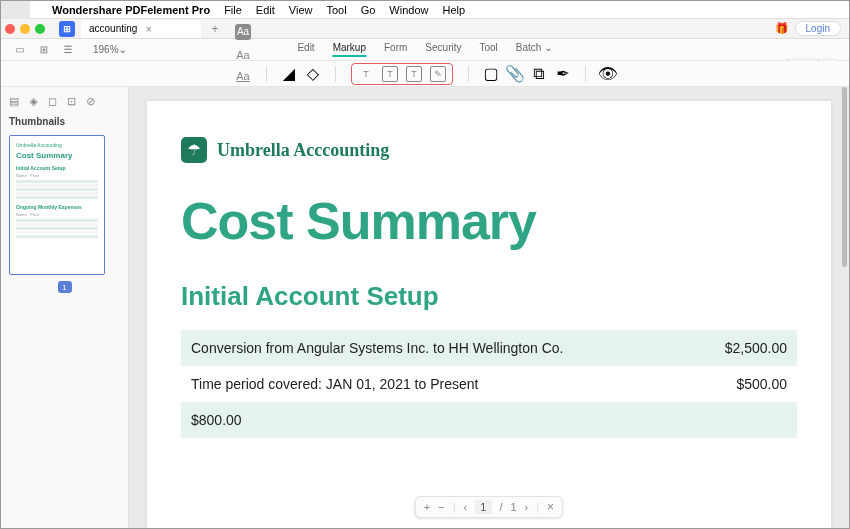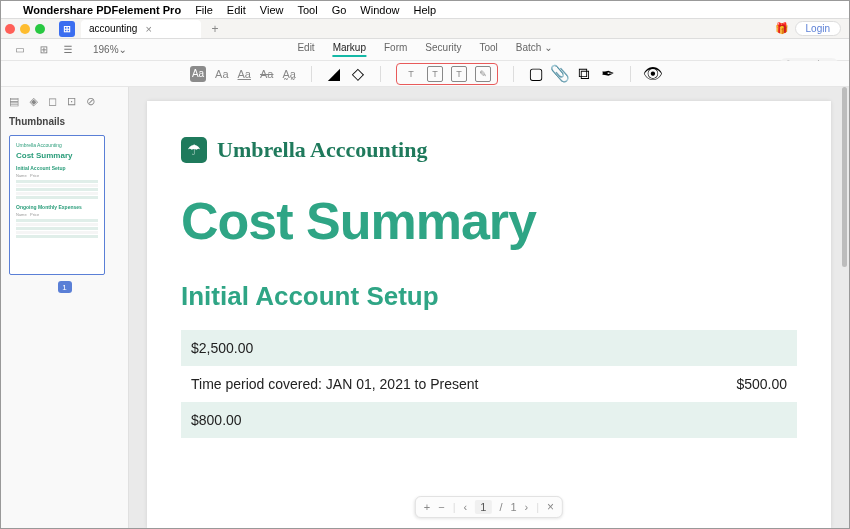--- a/index.html
+++ b/index.html
@@ -1,17 +1,17 @@
 <!DOCTYPE html>
 <html><head>
 <meta charset="utf-8">
 <style>
 * { box-sizing: border-box; margin: 0; padding: 0; font-family: -apple-system, Arial, sans-serif; }
 body { background: #e8e8e8; width: 850px; height: 529px; overflow: hidden; border: 1px solid #999; }
-.menubar { height: 18px; background: #fff; display: flex; align-items: center; padding: 0 8px; font-size: 11px; gap: 14px; border-bottom: 1px solid #ddd; }
+.menubar { height: 18px; background: #fff; display: flex; align-items: center; padding: 0 8px; font-size: 11px; gap: 14px; border-bottom: 1px solid #ddd; margin-left: 29px; }
 .menubar .apple { font-size: 12px; }
 .menubar .appname { font-weight: 600; }
 .menubar .item { cursor: default; }
 .tabbar { height: 20px; background: #f5f4f2; display: flex; align-items: center; padding: 0 4px; gap: 6px; border-bottom: 1px solid #ddd; position: relative; }
 .traffic { display: flex; gap: 5px; margin-right: 8px; }
 .dot { width: 10px; height: 10px; border-radius: 50%; }
 .red { background: #ff5f57; } .yellow { background: #febc2e; } .green { background: #28c840; }
 .wicon { width: 16px; height: 16px; background: #3b6ef0; border-radius: 3px; display: flex; align-items: center; justify-content: center; color: #fff; font-size: 9px; font-weight: bold; }
 .tab { height: 18px; background: #fff; border-radius: 4px 4px 0 0; padding: 0 8px; display: flex; align-items: center; font-size: 10px; gap: 8px; min-width: 120px; }
 .tab .x { color: #888; font-size: 11px; }
@@ -19,21 +19,21 @@
 .login { position: absolute; right: 8px; top: 2px; font-size: 10px; color: #5a7fd6; border: 1px solid #ddd; border-radius: 9px; padding: 1px 10px; background: #fff; }
 .gift { position: absolute; right: 60px; top: 3px; font-size: 11px; }
 .toolbar { height: 22px; background: #fbfbfb; display: flex; align-items: center; padding: 0 12px; gap: 10px; font-size: 10px; border-bottom: 1px solid #e6e6e6; color: #666; position: relative; }
 .toolbar .ticon { width: 14px; height: 14px; display: flex; align-items: center; justify-content: center; color: #777; }
 .zoom { display: flex; align-items: center; margin-left: 8px; }
 .mtabs { position: absolute; left: 50%; transform: translateX(-50%); display: flex; gap: 18px; font-size: 10px; }
 .mtabs .sel { color: #222; font-weight: 400; border-bottom: 2px solid #14b8a6; padding-bottom: 2px; }
 .mtabs .itm { padding-bottom: 2px; }
 .search { position: absolute; right: 10px; top: 19px; width: 60px; height: 15px; background: #f2f2f2; border-radius: 8px; font-size: 9px; color: #aaa; padding: 1px 6px; }
 .toolrow { height: 26px; background: #fbfbfb; display: flex; align-items: center; justify-content: center; gap: 10px; border-bottom: 1px solid #e6e6e6; position: relative; }
-.aabox { display: flex; gap: 9px; align-items: center; }
+.aabox { display: flex; gap: 9px; align-items: center; flex-direction: column; }
 .aa { font-size: 11px; color: #888; }
 .aa.solid { background: #8b8b8b; color: #fff; width: 16px; height: 16px; border-radius: 3px; display: flex; align-items: center; justify-content: center; font-size: 10px; }
 .sep { width: 1px; height: 16px; background: #ddd; margin: 0 5px; }
 .hl { width: 14px; height: 14px; display: flex; align-items: center; justify-content: center; }
 .redbox { border: 1.5px solid #e85a5a; border-radius: 4px; padding: 2px 6px; display: flex; gap: 8px; align-items: center; }
 .tico { width: 16px; height: 16px; border: 1px solid #888; border-radius: 2px; display: flex; align-items: center; justify-content: center; font-size: 9px; color: #888; }
 .panels { display: flex; height: calc(100% - 86px); }
 .side { width: 128px; background: #f9f9f9; border-right: 1px solid #e0e0e0; padding: 8px; }
 .sideicons { display: flex; gap: 10px; margin-bottom: 8px; font-size: 11px; color: #888; }
 .sidelabel { font-size: 10px; font-weight: 600; color: #444; margin-bottom: 8px; }
@@ -41,21 +41,21 @@
 .thumb .tlogo { color: #2a9d7a; font-size: 5px; margin-bottom: 3px; }
 .thumb .ttitle { color: #2a9d7a; font-size: 8px; font-weight: 600; margin-bottom: 5px; }
 .thumb .tsec { color: #2a9d7a; font-size: 5px; font-weight: 600; margin-top: 5px; margin-bottom: 2px; }
 .thumb .trow { height: 3px; background: #e0eee9; margin-bottom: 1px; }
 .thumb .trow2 { height: 3px; background: #f5f5f5; margin-bottom: 1px; }
 .pgnum { width: 14px; height: 12px; background: #5a7fd6; color: #fff; border-radius: 3px; font-size: 8px; display: flex; align-items: center; justify-content: center; margin: 6px auto 0; }
 .canvas { flex: 1; background: #eaeaea; padding: 14px 18px 0 18px; overflow: hidden; position: relative; }
 .page { background: #fff; width: 100%; height: 100%; padding: 36px 34px 0 34px; position: relative; box-shadow: 0 0 4px rgba(0,0,0,.1); }
 .logo { display: flex; align-items: center; gap: 10px; margin-bottom: 28px; }
 .logomark { width: 26px; height: 26px; background: #1f7a5c; border-radius: 5px; display: flex; align-items: center; justify-content: center; color: #fff; font-size: 15px; }
-.logotext { font-family: Georgia, serif; font-size: 22px; font-weight: 600; color: #1f7a5c; }
+.logotext { font-family: Georgia, serif; font-size: 18px; font-weight: 600; color: #1f7a5c; }
 .h1 { font-size: 52px; font-weight: 700; color: #2fa585; margin-bottom: 30px; letter-spacing: -1px; }
 .h2 { font-size: 26px; font-weight: 700; color: #2fa585; margin-bottom: 18px; }
 .th { display: flex; justify-content: space-between; font-size: 18px; font-weight: 700; color: #222; padding: 4px 8px; margin-bottom: 6px; }
 .row { display: flex; justify-content: space-between; font-size: 14px; padding: 10px 10px; color: #222; }
 .row.alt { background: #e6f2ee; }
 .row .price { font-weight: 400; }
 .pager { position: absolute; bottom: 10px; left: 50%; transform: translateX(-50%); background: #fcfcfc; border: 1px solid #e2e2e2; border-radius: 6px; height: 22px; display: flex; align-items: center; gap: 8px; padding: 0 8px; font-size: 11px; color: #888; box-shadow: 0 1px 3px rgba(0,0,0,.1); }
 .pager .pg { background: #f0f0f0; padding: 1px 5px; border-radius: 2px; color: #555; }
 .pager .x2 { font-size: 12px; }
 .scroll-line { position: absolute; right: 2px; top: 0; width: 5px; height: 180px; background: #bcbcbc; border-radius: 3px; }
@@ -171,20 +171,21 @@
   <div class="canvas">
     <div class="scroll-line"></div>
     <div class="page">
       <div class="logo">
         <div class="logomark">☂</div>
         <div class="logotext">Umbrella Acccounting</div>
       </div>
       <div class="h1">Cost Summary</div>
       <div class="h2">Initial Account Setup</div>
       <div class="row alt">
+        <span>Conversion from Angular Systems Inc. to HH Wellington Co.</span>
         <span class="price">$2,500.00</span>
       </div>
       <div class="row">
         <span>Time period covered: JAN 01, 2021 to Present</span>
         <span class="price">$500.00</span>
       </div>
       <div class="row alt">
         <span class="price">$800.00</span>
       </div>
 

